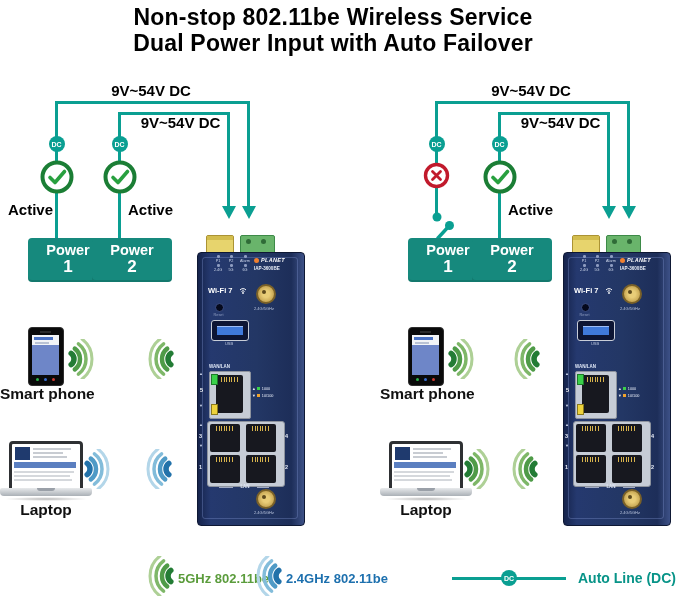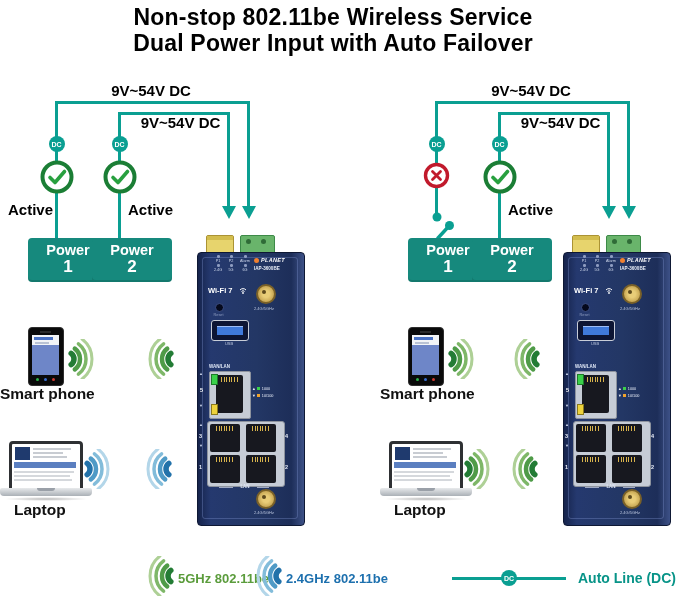--- a/index.html
+++ b/index.html
@@ -11,21 +11,21 @@
   .pwrlabel{position:absolute;font-weight:bold;font-size:15px;color:#000;text-align:center;white-space:nowrap;}
   .dcb{position:absolute;width:16px;height:16px;border-radius:50%;background:#0a9f92;color:#fff;
        font-size:7px;font-weight:bold;display:flex;align-items:center;justify-content:center;}
   .arrowhead{position:absolute;width:0;height:0;border-left:7px solid transparent;
              border-right:7px solid transparent;border-top:13px solid #0a9f92;}
   .statuslabel{position:absolute;font-weight:bold;font-size:15px;color:#000;white-space:nowrap;}
   .pbox{position:absolute;width:80px;height:44px;background:#16897d;border-radius:4px;color:#fff;
         text-align:center;font-weight:bold;box-shadow:inset 0 -2px 0 rgba(0,0,0,.12);}
   .pbox .w{font-size:14.5px;line-height:16px;margin-top:4px;}
   .pbox .n{font-size:17px;line-height:18px;}
-  .clientlabel{position:absolute;font-weight:bold;font-size:15.5px;color:#111;text-align:left;white-space:nowrap;}
+  .clientlabel{position:absolute;font-weight:bold;font-size:15.5px;color:#111;text-align:center;white-space:nowrap;}
   .legendtxt{position:absolute;font-weight:bold;font-size:13px;white-space:nowrap;}
 </style>
 </head>
 <body>
 
 <div id="canvas">
   <div class="title">
     <div>Non-stop 802.11be Wireless Service</div>
     <div>Dual Power Input with Auto Failover</div>
   </div>

